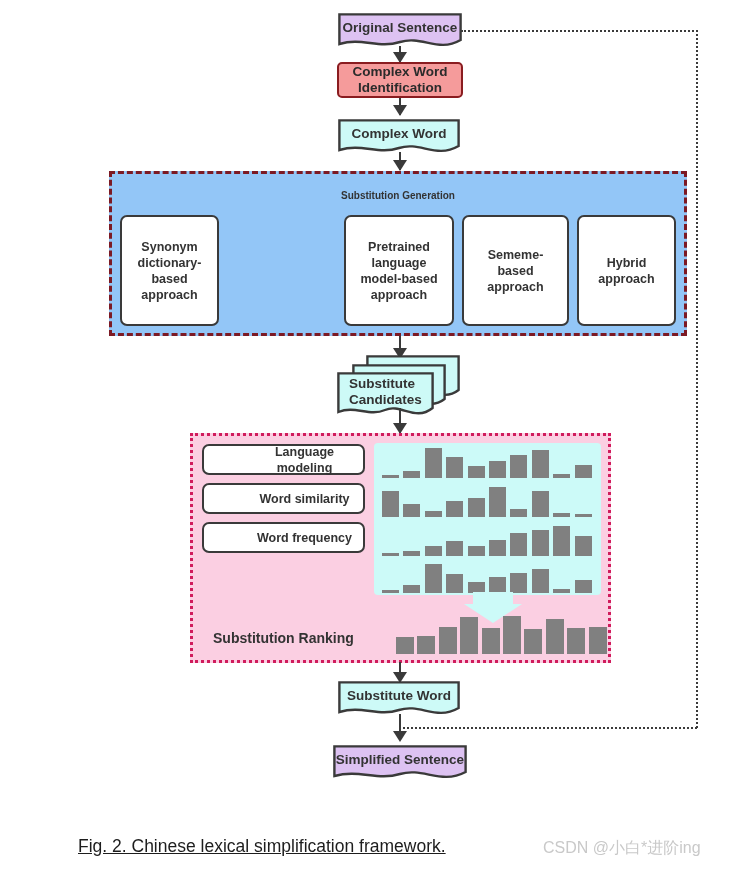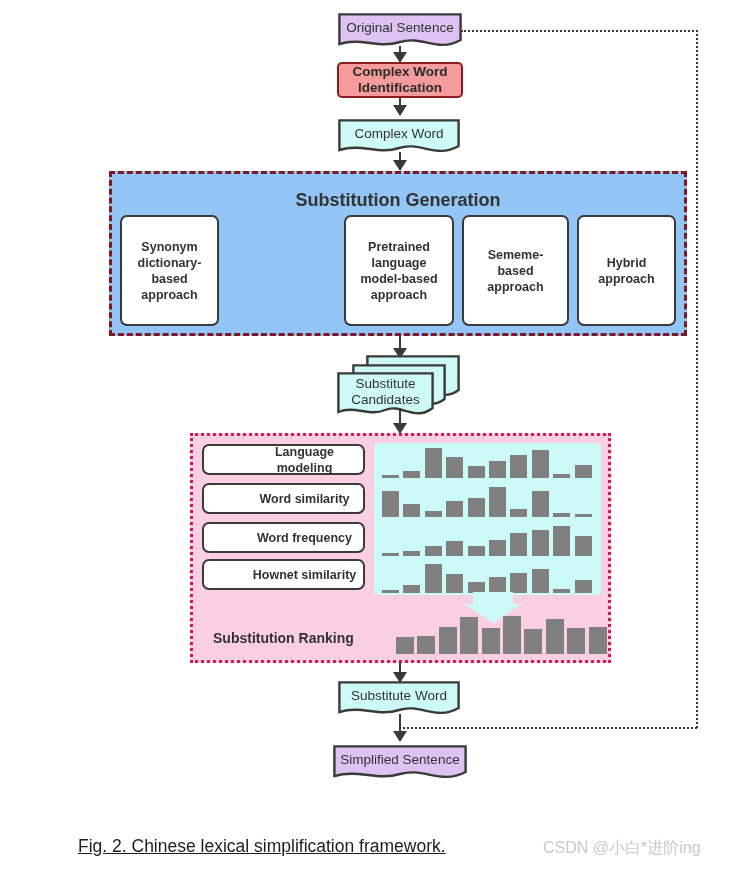--- a/index.html
+++ b/index.html
@@ -7,21 +7,21 @@
     width:746px;height:869px;background:#ffffff;
     font-family:"Liberation Sans","DejaVu Sans",sans-serif;
     color:#2b2b2b;overflow:hidden;position:relative;
   }
   #stage{position:absolute;left:0;top:0;width:746px;height:869px;}
   .abs{position:absolute;box-sizing:border-box;}
 
   
   .doc{
     position:absolute;display:flex;align-items:center;justify-content:center;
-    text-align:center;font-weight:normal;font-size:13.5px;color:#333;
+    font-weight:bold;font-size:13.5px;color:#333;
     line-height:1.15;
   }
   .doc > svg{position:absolute;left:0;top:0;width:100%;height:100%;}
   .doc > span{position:relative;z-index:2;padding-bottom:6px;}
 
   
   .rbox{
     position:absolute;display:flex;align-items:center;justify-content:center;
     text-align:center;font-weight:bold;line-height:1.2;
     border-radius:5px;box-sizing:border-box;
@@ -33,21 +33,21 @@
     box-sizing:border-box;
   }
   .panel-rank{
     position:absolute;background:#fbcfe2;border:3px dotted #d01b5c;
     box-sizing:border-box;
   }
   .chartarea{position:absolute;background:#ccfaf8;border-radius:4px;}
 
   .gen-title{
     position:absolute;width:100%;text-align:center;font-weight:bold;
-    font-size:18px;color:#333;
+    font-size:10px;color:#333;
   }
   .rank-title{
     position:absolute;font-weight:bold;font-size:14px;color:#333;
   }
 
   .whitebox{
     position:absolute;background:#ffffff;border:2.2px solid #3a3a3a;
     border-radius:7px;box-sizing:border-box;
     display:flex;align-items:center;justify-content:center;text-align:center;
     font-weight:bold;color:#333;line-height:1.28;
@@ -156,23 +156,20 @@
   </div>
 
   <div class="whitebox labelbox" style="left:202px;top:444px;width:163px;height:31px;">
     <span>Language modeling</span>
   </div>
   <div class="whitebox labelbox" style="left:202px;top:483px;width:163px;height:31px;">
     <span>Word similarity</span>
   </div>
   <div class="whitebox labelbox" style="left:202px;top:522px;width:163px;height:31px;">
     <span>Word frequency</span>
-  </div>
-  <div class="whitebox labelbox" style="left:202px;top:559px;width:163px;height:31px;">
-    <span>Hownet similarity</span>
   </div>
 
   <div class="chartarea" style="left:374px;top:443px;width:227px;height:152px;"></div>
   <div id="bar-rows">
       <div class="bar" style="left: 382px; top: 475px; width: 17px; height: 3px;"></div>
       <div class="bar" style="left: 403.4px; top: 471px; width: 17px; height: 7px;"></div>
       <div class="bar" style="left: 424.8px; top: 448px; width: 17px; height: 30px;"></div>
       <div class="bar" style="left: 446.2px; top: 457px; width: 17px; height: 21px;"></div>
       <div class="bar" style="left: 467.6px; top: 466px; width: 17px; height: 12px;"></div>
       <div class="bar" style="left: 489px; top: 461px; width: 17px; height: 17px;"></div>

